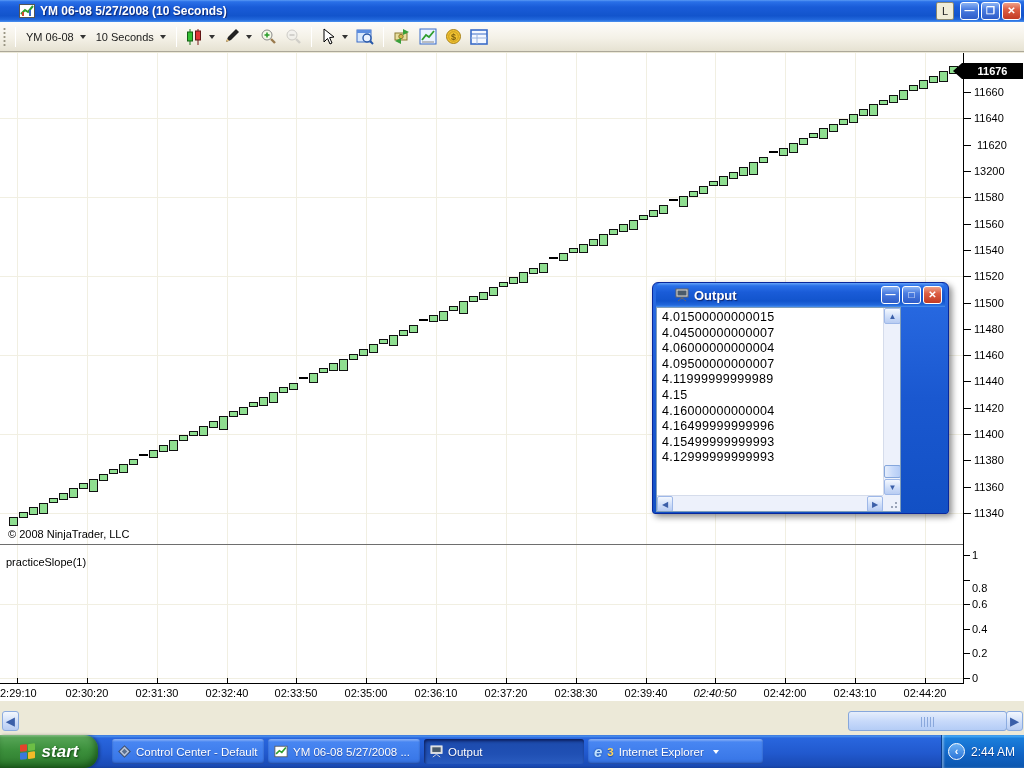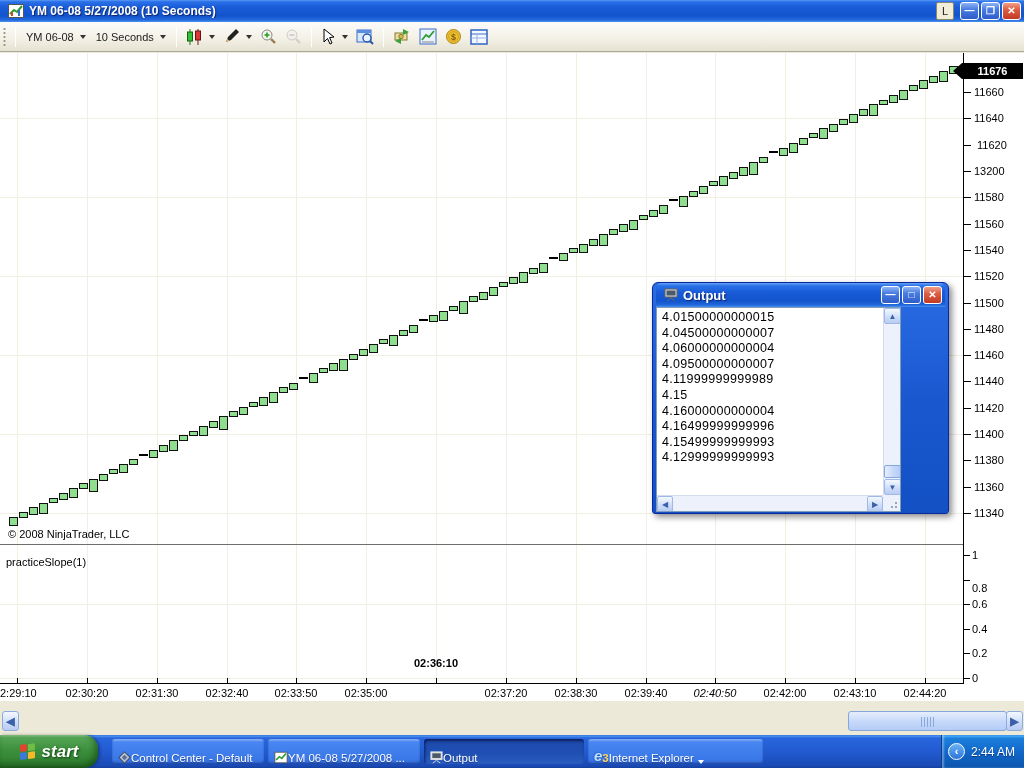--- a/index.html
+++ b/index.html
@@ -5,21 +5,21 @@
   * { margin:0; padding:0; box-sizing:border-box; }
   html,body { width:1024px; height:768px; overflow:hidden; }
   body { font-family:"Liberation Sans", sans-serif; background:#ECE9D8; position:relative; }
   #screen { position:absolute; inset:0; width:1024px; height:768px; overflow:hidden; }
 
   
   #chart-window { position:absolute; left:0; top:0; width:1024px; height:735px; background:#ECE9D8; }
 
   .titlebar { position:absolute; left:0; top:0; width:100%; height:22px;
     background:linear-gradient(180deg,#5A9AF4 0%,#2A70E8 8%,#1A5CD8 32%,#1254CC 72%,#2268DC 90%,#4C92F0 100%);
-    display:flex; align-items:center; padding:0 3px 0 8px; }
+    display:flex; align-items:center; padding:0 3px 0 19px; }
   .titlebar .tb-title { color:#fff; font-weight:bold; font-size:12px; margin-left:5px; flex:1;
     text-shadow:1px 1px 1px rgba(10,20,80,.75); white-space:nowrap; overflow:hidden; }
   .winbtn { width:19px; height:18px; margin-left:2px; border:1px solid #fff; border-radius:3px;
     color:#fff; font-size:10px; font-weight:bold; display:flex; align-items:center; justify-content:center;
     background:linear-gradient(180deg,#8CB4F4 0%,#4A7CE0 40%,#2E5CC8 100%); cursor:default; line-height:1; }
   .winbtn.close { background:linear-gradient(180deg,#F0A088 0%,#DC5F44 40%,#C23A24 100%); }
   .winbtn.linkbtn { background:#F0EDD8; border:1px solid #8A8870; color:#222; border-radius:2px; width:18px; margin-right:4px; font-size:11px; font-weight:normal;}
 
   
   #toolbar { position:absolute; left:0; top:22px; width:100%; height:30px;
@@ -89,22 +89,22 @@
   
   #taskbar { position:absolute; left:0; top:735px; width:1024px; height:33px;
     background:linear-gradient(180deg,#3168D5 0%,#4F95EE 3%,#2966DE 9%,#2159CE 55%,#1A4AB4 93%,#15409E 100%); }
   #start-btn { position:absolute; left:0; top:0; height:33px; width:98px;
     background:linear-gradient(180deg,#8CC88C 0%,#55A455 8%,#3C903C 45%,#2E7D2E 92%,#276F27 100%);
     border-radius:0 14px 14px 0; box-shadow:inset -3px -3px 6px rgba(0,40,0,.45), 2px 0 3px rgba(0,0,0,.3);
     display:flex; align-items:center; justify-content:center; gap:6px;
     color:#fff; font-style:italic; font-weight:bold; font-size:17px; text-shadow:1px 1px 2px rgba(0,40,0,.7); }
   .flag { width:16px; height:15px; display:grid; grid-template-columns:7px 7px; grid-template-rows:7px 7px; gap:1px; transform:skewY(-6deg); }
   .flag i { border-radius:1px; }
-  .taskbtn { position:absolute; top:4px; height:25px; border-radius:3px; display:flex; align-items:flex-end;
-    padding:0 6px; color:#fff; font-size:11.5px; white-space:nowrap; overflow:hidden;
+  .taskbtn { position:absolute; top:4px; height:25px; border-radius:3px; display:flex; align-items:center;
+    padding:0 6px; gap:5px; color:#fff; font-size:11.5px; white-space:nowrap; overflow:hidden;
     background:linear-gradient(180deg,#8FB4F6 0%,#4886F2 12%,#3A78E8 80%,#3068D4 100%);
     box-shadow:inset 0 -1px 2px rgba(0,0,40,.35); text-shadow:0 1px 1px rgba(0,0,60,.4); }
   .taskbtn.active { background:linear-gradient(180deg,#1C4AAC 0%,#2050B4 60%,#2A5CC0 100%);
     box-shadow:inset 1px 2px 3px rgba(0,0,40,.6); }
   .ie-count { color:#FFD75E; font-weight:bold; }
   .dd-arrow-w { width:0; height:0; border-left:3px solid transparent; border-right:3px solid transparent; border-top:4px solid #fff; margin-left:4px; }
   #tray { position:absolute; right:0; top:0; height:33px; width:83px;
     background:linear-gradient(180deg,#1D86E2 0%,#3FA4F2 4%,#1B7FDC 10%,#1063C4 60%,#0C56AE 100%);
     border-left:1px solid #0A3E8C; box-shadow:inset 2px 0 2px rgba(255,255,255,.35);
     display:flex; align-items:center; gap:6px; padding-left:6px; }
@@ -393,21 +393,21 @@
           <div class="timelabel" style="top: 634px; left: 87px;">02:30:20</div>
           <div class="tick" style="left: 157px; top: 625px; width: 1px; height: 5px;"></div>
           <div class="timelabel" style="top: 634px; left: 157px;">02:31:30</div>
           <div class="tick" style="left: 227px; top: 625px; width: 1px; height: 5px;"></div>
           <div class="timelabel" style="top: 634px; left: 227px;">02:32:40</div>
           <div class="tick" style="left: 296px; top: 625px; width: 1px; height: 5px;"></div>
           <div class="timelabel" style="top: 634px; left: 296px;">02:33:50</div>
           <div class="tick" style="left: 366px; top: 625px; width: 1px; height: 5px;"></div>
           <div class="timelabel" style="top: 634px; left: 366px;">02:35:00</div>
           <div class="tick" style="left: 436px; top: 625px; width: 1px; height: 5px;"></div>
-          <div class="timelabel" style="top: 604px; left: 436px; font-weight: bold;">02:36:10</div>
+          <div class="timelabel" style="top: 634px; left: 436px;">02:36:10</div>
           <div class="tick" style="left: 506px; top: 625px; width: 1px; height: 5px;"></div>
           <div class="timelabel" style="top: 634px; left: 506px;">02:37:20</div>
           <div class="tick" style="left: 576px; top: 625px; width: 1px; height: 5px;"></div>
           <div class="timelabel" style="top: 634px; left: 576px;">02:38:30</div>
           <div class="tick" style="left: 646px; top: 625px; width: 1px; height: 5px;"></div>
           <div class="timelabel" style="top: 634px; left: 646px;">02:39:40</div>
           <div class="tick" style="left: 715px; top: 625px; width: 1px; height: 5px;"></div>
           <div class="timelabel" style="top: 634px; left: 715px; font-style: italic;">02:40:50</div>
           <div class="tick" style="left: 785px; top: 625px; width: 1px; height: 5px;"></div>
           <div class="timelabel" style="top: 634px; left: 785px;">02:42:00</div>

